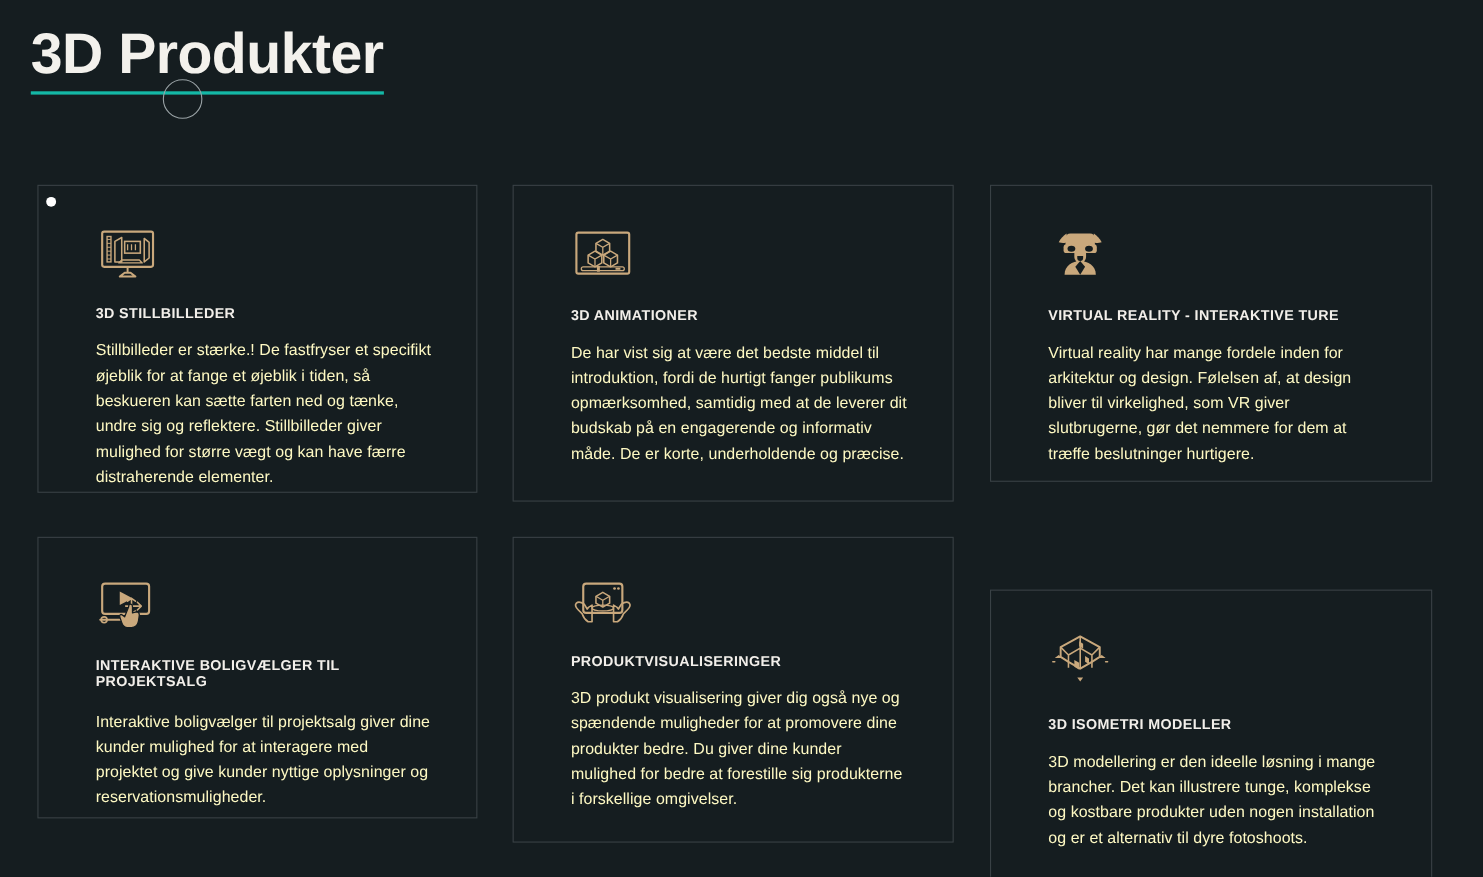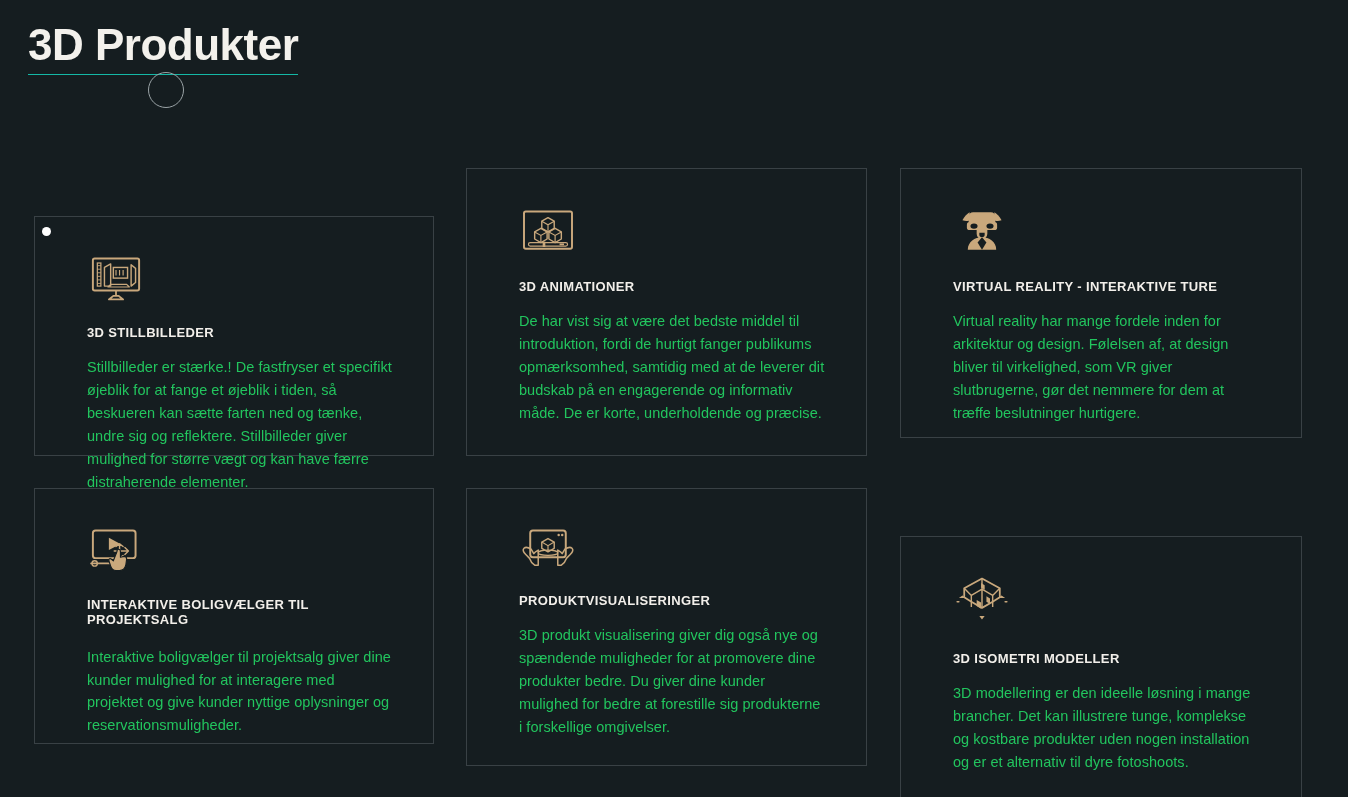--- a/index.html
+++ b/index.html
@@ -30,28 +30,28 @@
     width: 1348px;
     height: 150px;
   }
   .title-wrap {
     position: absolute;
     left: 28px;
     top: 22px;
     width: 420px;
   }
   .page-title {
-    font-size: 44px;
+    font-size: 52px;
     font-weight: bold;
     letter-spacing: -0.5px;
     color: #f3f1ec;
     margin: 0;
     padding: 0 0 6px 0;
     display: inline-block;
-    border-bottom: 1px solid #14b8a6;
+    border-bottom: 3px solid #14b8a6;
     line-height: 1.05;
   }
   .title-circle {
     position: absolute;
     left: 148px;
     top: 72px;
     width: 36px;
     height: 36px;
     border: 1.5px solid #9aa3a6;
     border-radius: 50%;
@@ -93,21 +93,21 @@
   .col-2 { width: 434px; padding-left: 0px;  padding-right: 33px; }
   .col-3 { width: 448px; padding-left: 0px;  padding-right: 46px; }
 
   .card {
     position: relative;
     box-sizing: border-box;
     border: 1px solid #394145;
     background: transparent;
     padding: 26px 40px 26px 52px;
   }
-  .card.c1 { height: 240px; margin-top: 48px; }
+  .card.c1 { height: 280px; }
   .card.c2 { height: 288px; }
   .card.c3 { height: 270px; }
   .card.c4 { height: 256px; }
   .card.c5 { height: 278px; }
   .card.c6 { height: 272px; margin-top: 48px; }
 
   .card-dot {
     position: absolute;
     left: 7px;
     top: 10px;
@@ -135,21 +135,21 @@
     font-weight: bold;
     letter-spacing: 0.35px;
     color: #f2efea;
     line-height: 1.18;
     text-transform: uppercase;
   }
   .card-body {
     margin: 16px 0 0 0;
     font-size: 14.5px;
     line-height: 1.58;
-    color: #22c55e;
+    color: #fef9c3;
     letter-spacing: 0.05px;
   }
 
   .card.c2 .card-title,
   .card.c3 .card-title { margin-top: 24px; }
   .card.c4 .card-body { margin-top: 18px; }
   .card.c5 .card-title { margin-top: 18px; }
   .card.c6 .card-title { margin-top: 28px; }
 </style>
 </head>

